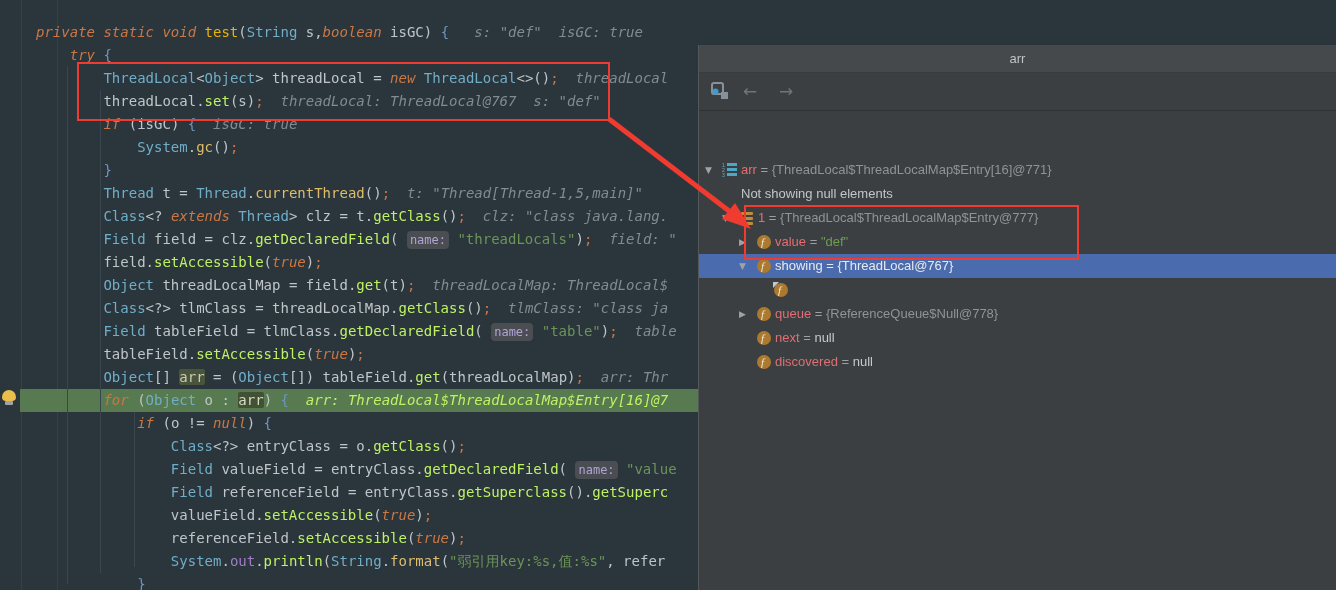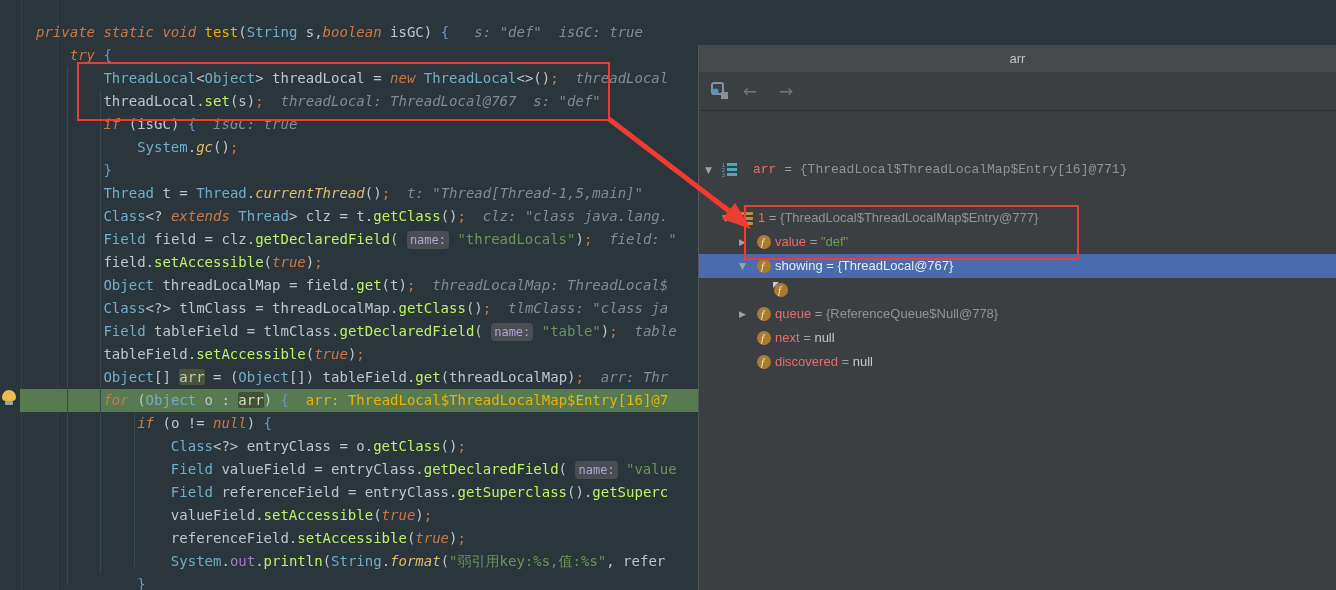--- a/index.html
+++ b/index.html
@@ -11,26 +11,26 @@
   .indent-guide{position:absolute;width:1px;background:#3A464E;}
   .exec-band{position:absolute;left:20px;width:679px;height:23px;background:#587A50;}
   .code{position:absolute;left:36px;top:21px;white-space:pre;font-size:14px;line-height:23px;color:#BFC5C9;}
   .code-line{height:23px;}
   .tk-k{color:#CB7744;font-style:italic;}
   .tk-sc{color:#CB7744;}
   .tk-d{color:#eab308;}
   .tk-t{color:#70AEC8;}
   .tk-v{color:#BFC5C9;}
   .tk-m{color:#bef264;}
-  .tk-mi{color:#DFBD6D;font-style:italic;}
+  .tk-mi{color:#DFBD6D;}
   .tk-p{color:#A27DC4;}
   .tk-s{color:#6C9459;}
   .tk-br{color:#6E94BE;}
   .tk-h{color:#818B91;font-style:italic;}
-  .tk-hg{color:#eab308;}
+  .tk-hg{color:#bef264;font-style:italic;}
   .tk-chip{background:#4A4E52;color:#B1A3D3;border-radius:4px;padding:2px 3px;font-size:12px;font-style:normal;}
   .tk-hlA{background:#49543B;border-radius:2px;color:#C8CDB4;}
   .tk-hlB{background:#42503406;background:#425034;border-radius:2px;color:#D5DBC4;}
   .bulb{position:absolute;left:2px;width:14px;height:11px;background:#E9BE4B;border-radius:7px 7px 4px 4px;}
   .bulb:after{content:"";position:absolute;left:3px;top:11px;width:8px;height:4px;background:#9DA3A6;border-radius:1px;}
   
   .panel{position:absolute;left:699px;top:45px;width:637px;height:545px;background:#3C3F41;
          box-shadow:-1px 0 0 #54585A;font-family:"Liberation Sans",sans-serif;}
   .panel-title{height:27px;background:#46494B;border-bottom:1px solid #393C3E;color:#BFC3C5;
                font-size:13px;text-align:center;line-height:27px;}
@@ -84,21 +84,24 @@
         <div class="tree-row" style="top: 48px;">
           <span class="chev" style="left: 6px;">▼</span>
           <span class="node-ic" style="left: 23px;"><svg width="16" height="16" viewBox="0 0 16 16">
               <text x="0" y="5" font-size="5" fill="#57B4D0" font-family="sans-serif">1</text>
               <rect x="5" y="1" width="10" height="3" fill="#4BA7C6"></rect>
               <text x="0" y="10" font-size="5" fill="#57B4D0" font-family="sans-serif">2</text>
               <rect x="5" y="6" width="10" height="3" fill="#4BA7C6"></rect>
               <text x="0" y="15" font-size="5" fill="#57B4D0" font-family="sans-serif">3</text>
               <rect x="5" y="11" width="10" height="3" fill="#4BA7C6"></rect>
             </svg></span>
-          <span class="lbl" style="left: 54px; font-family: Liberation Mono, monospace;"><span class="nm">arr</span><span class="eq"> = </span><span class="val-ref">{ThreadLocal$ThreadLocalMap$Entry[16]@771}</span></span>
+          <span class="lbl" style="left: 42px;"><span class="nm">arr</span><span class="eq"> = </span><span class="val-ref">{ThreadLocal$ThreadLocalMap$Entry[16]@771}</span></span>
+        </div>
+        <div class="tree-row" style="top: 72px;">
+          <span class="lbl" style="left: 42px;"><span class="plain-txt">Not showing null elements</span></span>
         </div>
         <div class="tree-row" style="top: 96px;">
           <span class="chev" style="left: 23px;">▼</span>
           <span class="node-ic" style="left: 40px;"><svg width="16" height="16" viewBox="0 0 16 16">
               <rect x="2" y="2" width="12" height="3" rx="1" fill="#BE8C3B"></rect>
               <rect x="2" y="7" width="12" height="3" rx="1" fill="#BE8C3B"></rect>
               <rect x="2" y="12" width="12" height="3" rx="1" fill="#BE8C3B"></rect>
             </svg></span>
           <span class="lbl" style="left: 59px;"><span class="nm">1</span><span class="eq"> = </span><span class="val-ref">{ThreadLocal$ThreadLocalMap$Entry@777}</span></span>
         </div>

